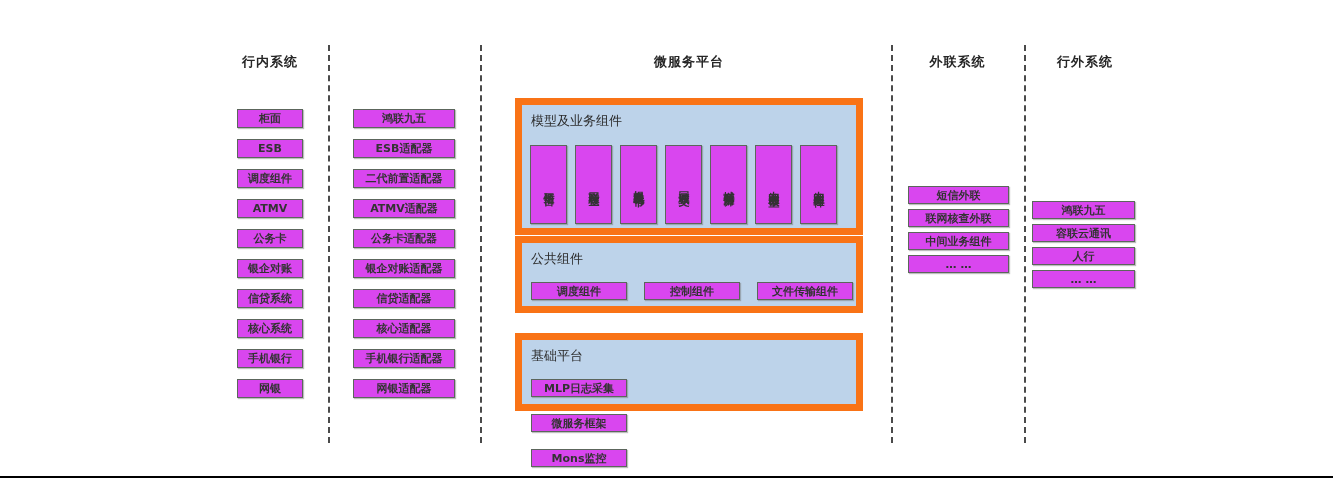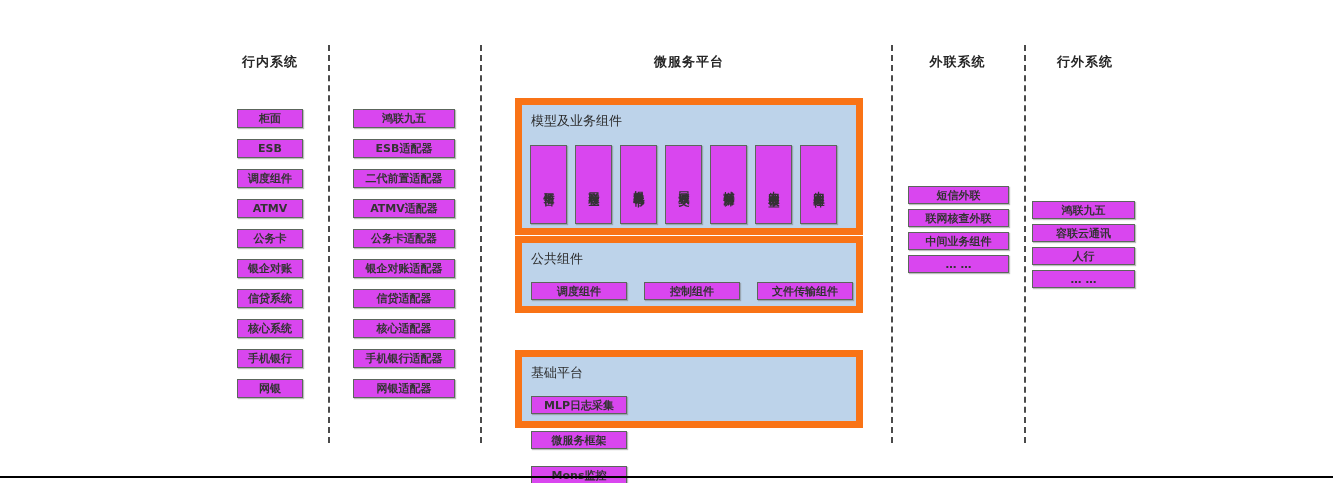--- a/index.html
+++ b/index.html
@@ -182,21 +182,21 @@
     <div class="hrow" style="top:39px;">
 
         <div class="gbox">调度组件</div>
 
         <div class="gbox">控制组件</div>
 
         <div class="gbox">文件传输组件</div>
       </div>
   </div>
 
-  <div class="panel" style="left:515px; top:350px; width:348px; height:78px;text-decoration:underline;">
+  <div class="panel" style="left:515px; top:333px; width:348px; height:78px;text-decoration:underline;">
     <div class="panel-label">基础平台</div>
     <div class="hrow" style="top:39px;flex-direction:column;">
 
         <div class="gbox">MLP日志采集</div>
 
         <div class="gbox">微服务框架</div>
 
         <div class="gbox">Mons监控</div>
       </div>
   </div>

